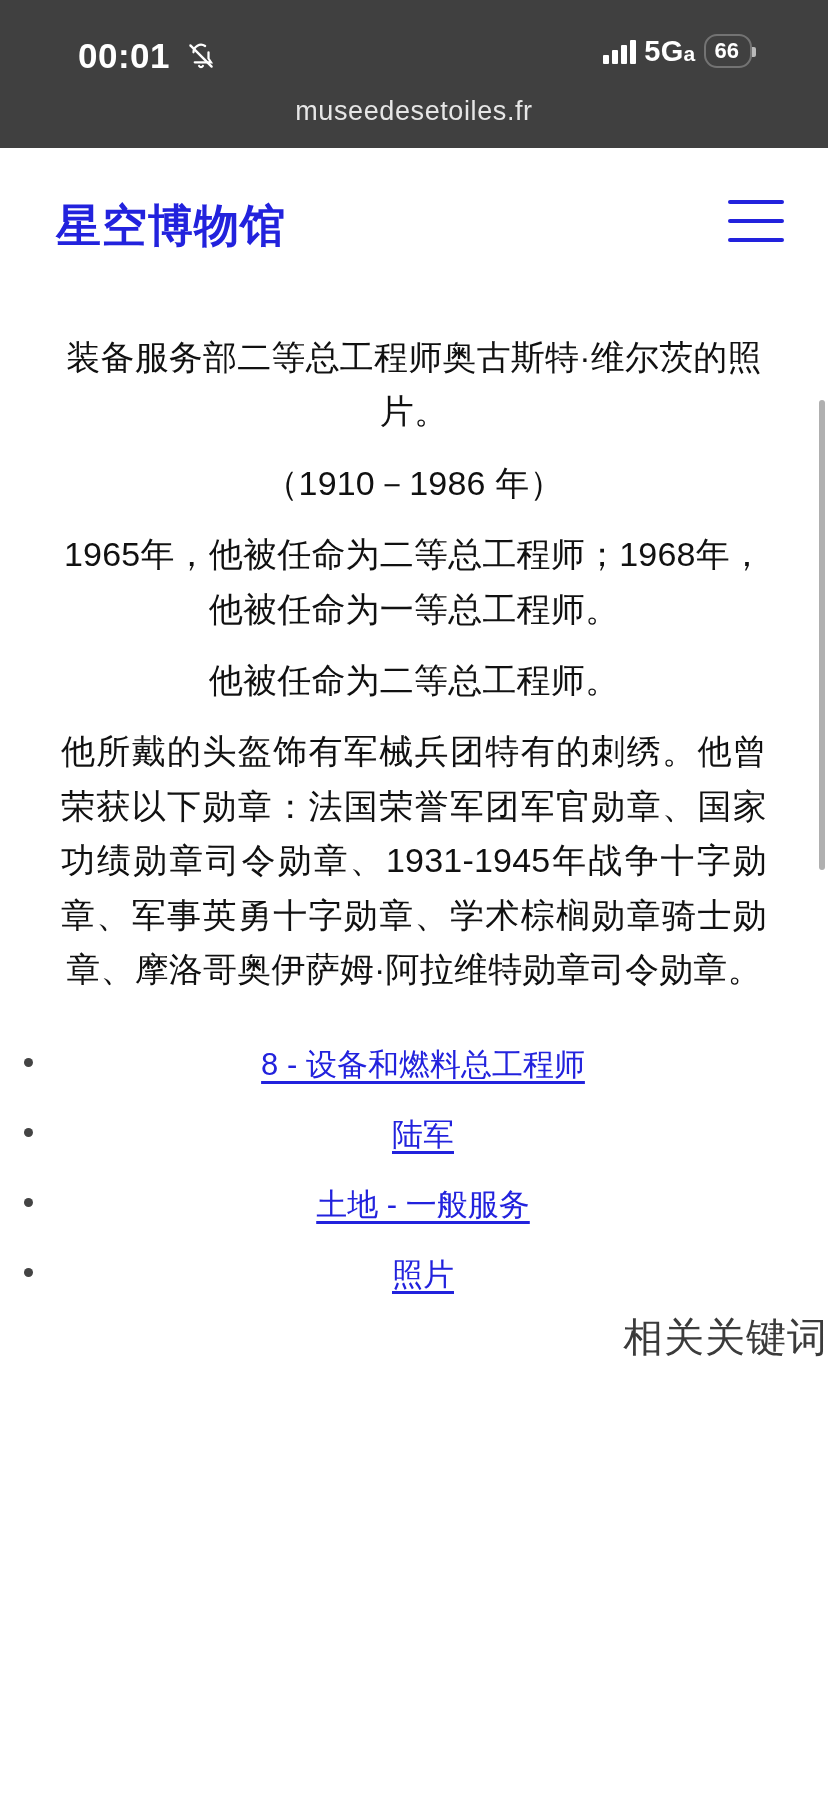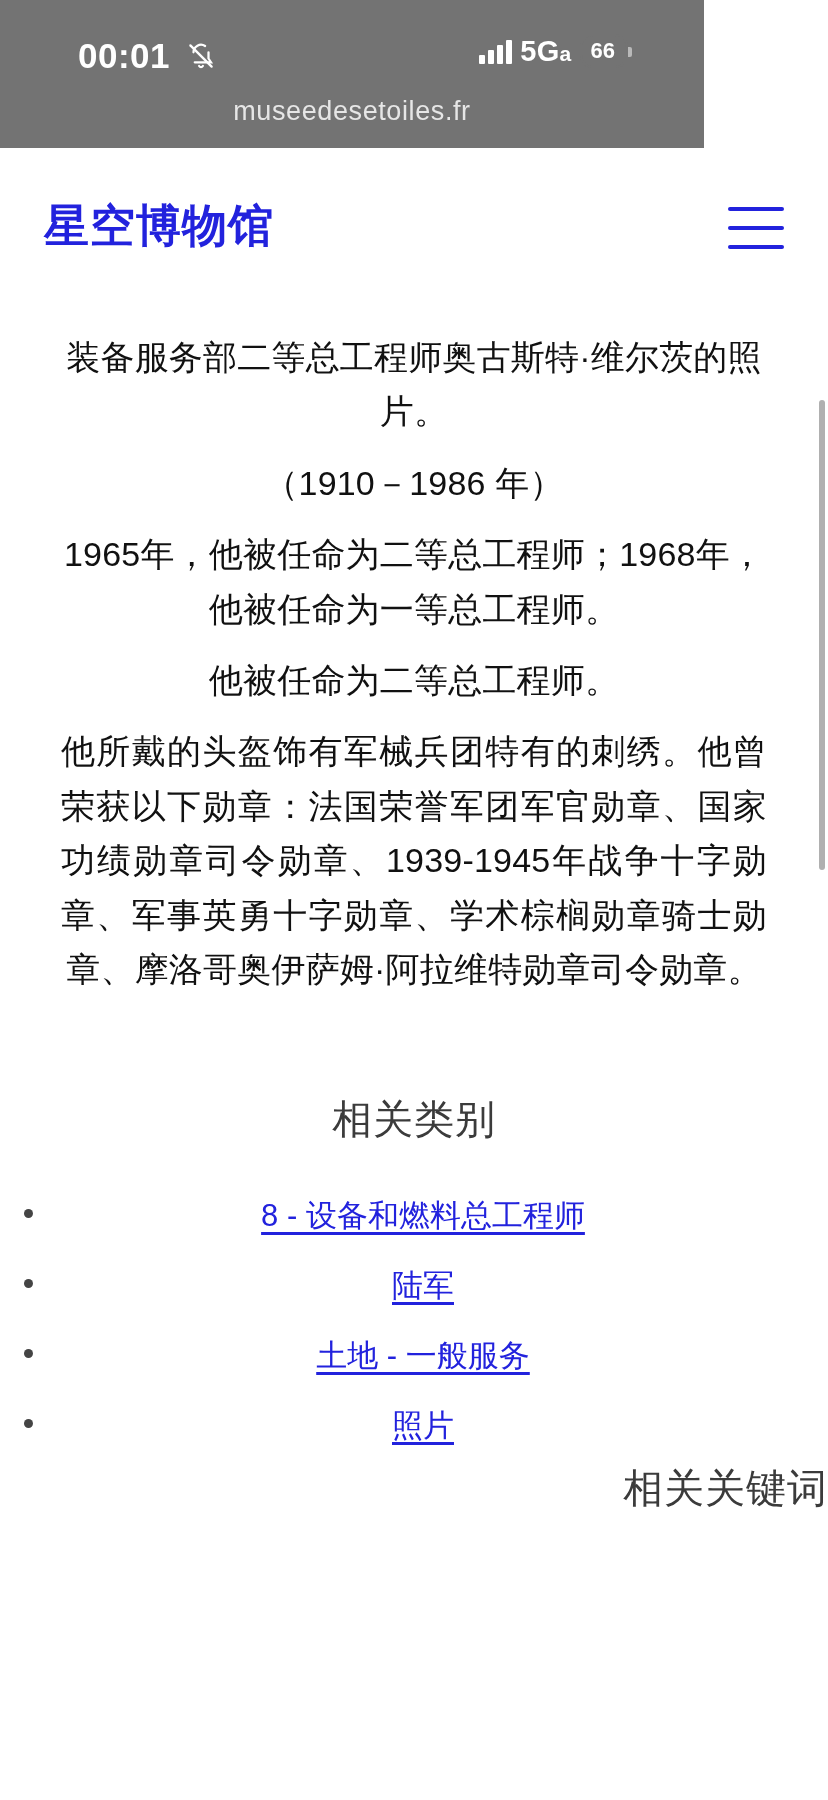--- a/index.html
+++ b/index.html
@@ -10,23 +10,23 @@
   body {
     width: 828px;
     height: 1800px;
     font-family: "Liberation Sans", sans-serif;
     overflow: hidden;
     position: relative;
   }
 
   
   .chrome {
-    background: #737373;
+    background: #404040;
     color: #ffffff;
-    width: 704px;
+    width: 828px;
     height: 148px;
     position: relative;
   }
   .statusbar {
     position: relative;
     height: 92px;
   }
   .status-left {
     position: absolute;
     left: 78px;
@@ -115,23 +115,23 @@
   .page {
     position: relative;
     width: 828px;
     height: 1652px;
     background: #ffffff;
     overflow: hidden;
   }
 
   .site-header {
     display: flex;
-    align-items: center;
     justify-content: space-between;
     padding: 48px 44px 0 44px;
+    margin-left: 12px;
   }
   .site-title {
     font-size: 45px;
     font-weight: bold;
     color: #1a0dab;
     color: #2222dd;
     letter-spacing: 1px;
   }
   .hamburger {
     width: 56px;
@@ -258,24 +258,23 @@
         <span></span>
         <span></span>
     </div>
   </div>
 
   <div class="article">
     <p>装备服务部二等总工程师奥古斯特·维尔茨的照片。</p>
     <p>（1910－1986 年）</p>
     <p>1965年，他被任命为二等总工程师；1968年，他被任命为一等总工程师。</p>
     <p>他被任命为二等总工程师。</p>
-    <p class="justify">他所戴的头盔饰有军械兵团特有的刺绣。他曾荣获以下勋章：法国荣誉军团军官勋章、国家功绩勋章司令勋章、1939-1945年战争十字勋章、军事英勇十字勋章、学术棕榈勋章骑士勋章、摩洛哥奥伊萨姆·阿拉维特勋章司令勋章。</p>
+    <p class="justify">他所戴的头盔饰有军械兵团特有的刺绣。他曾荣获以下勋章：法国荣誉军团军官勋章、国家功绩勋章司令勋章、1931-1945年战争十字勋章、军事英勇十字勋章、学术棕榈勋章骑士勋章、摩洛哥奥伊萨姆·阿拉维特勋章司令勋章。</p>
   </div>
 
-  <div class="section-title">相关类别</div>
 
   <ul class="cat-list">
     <li>
       <a href="#">8 - 设备和燃料总工程师</a>
     </li>
     <li>
       <a href="#">陆军</a>
     </li>
     <li>
       <a href="#">土地 - 一般服务</a>

